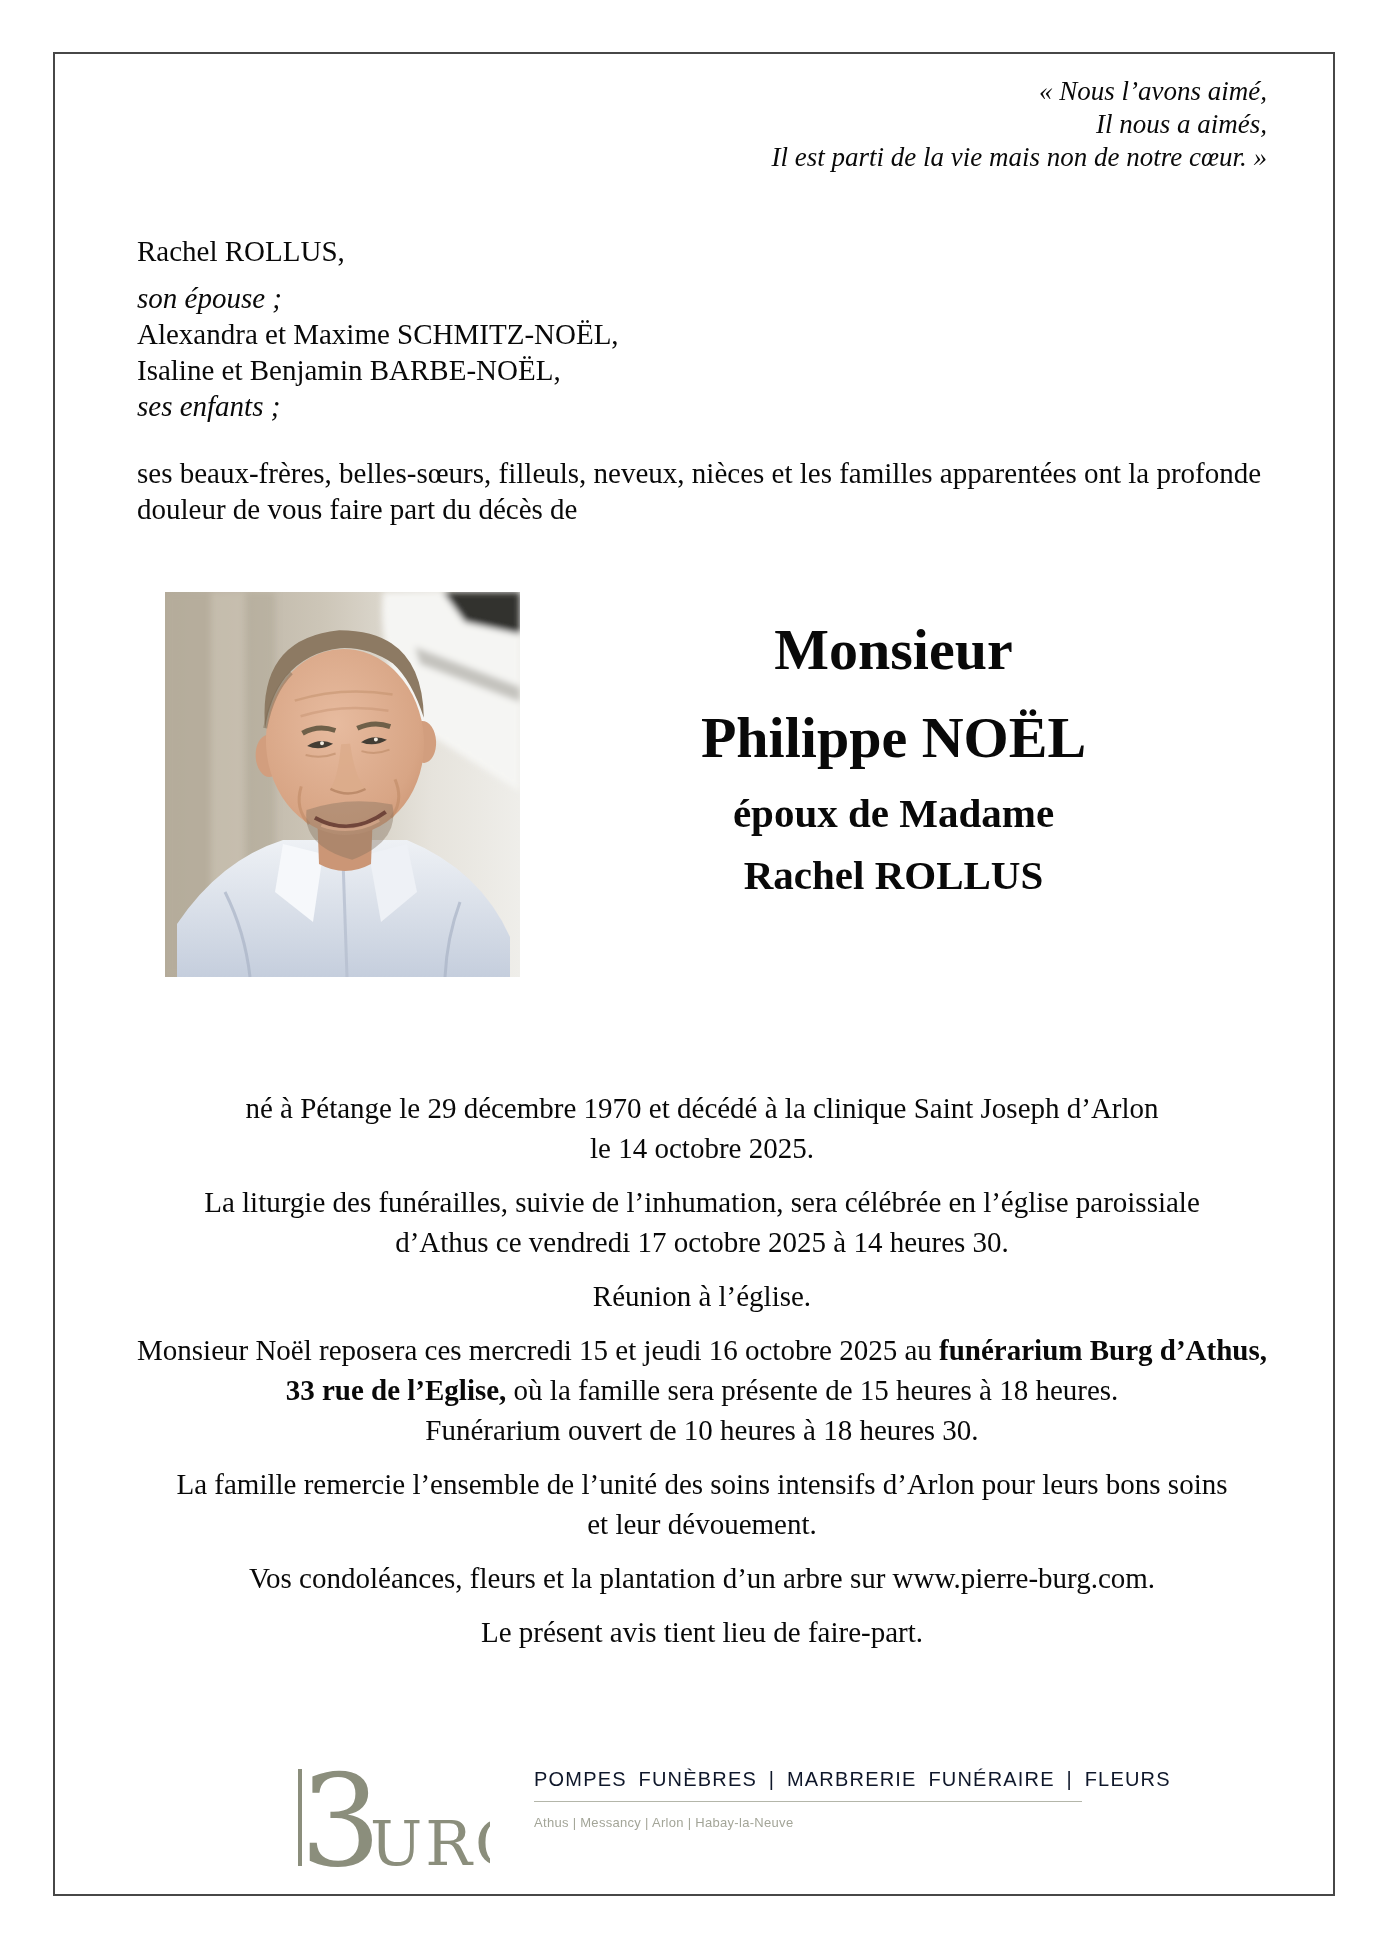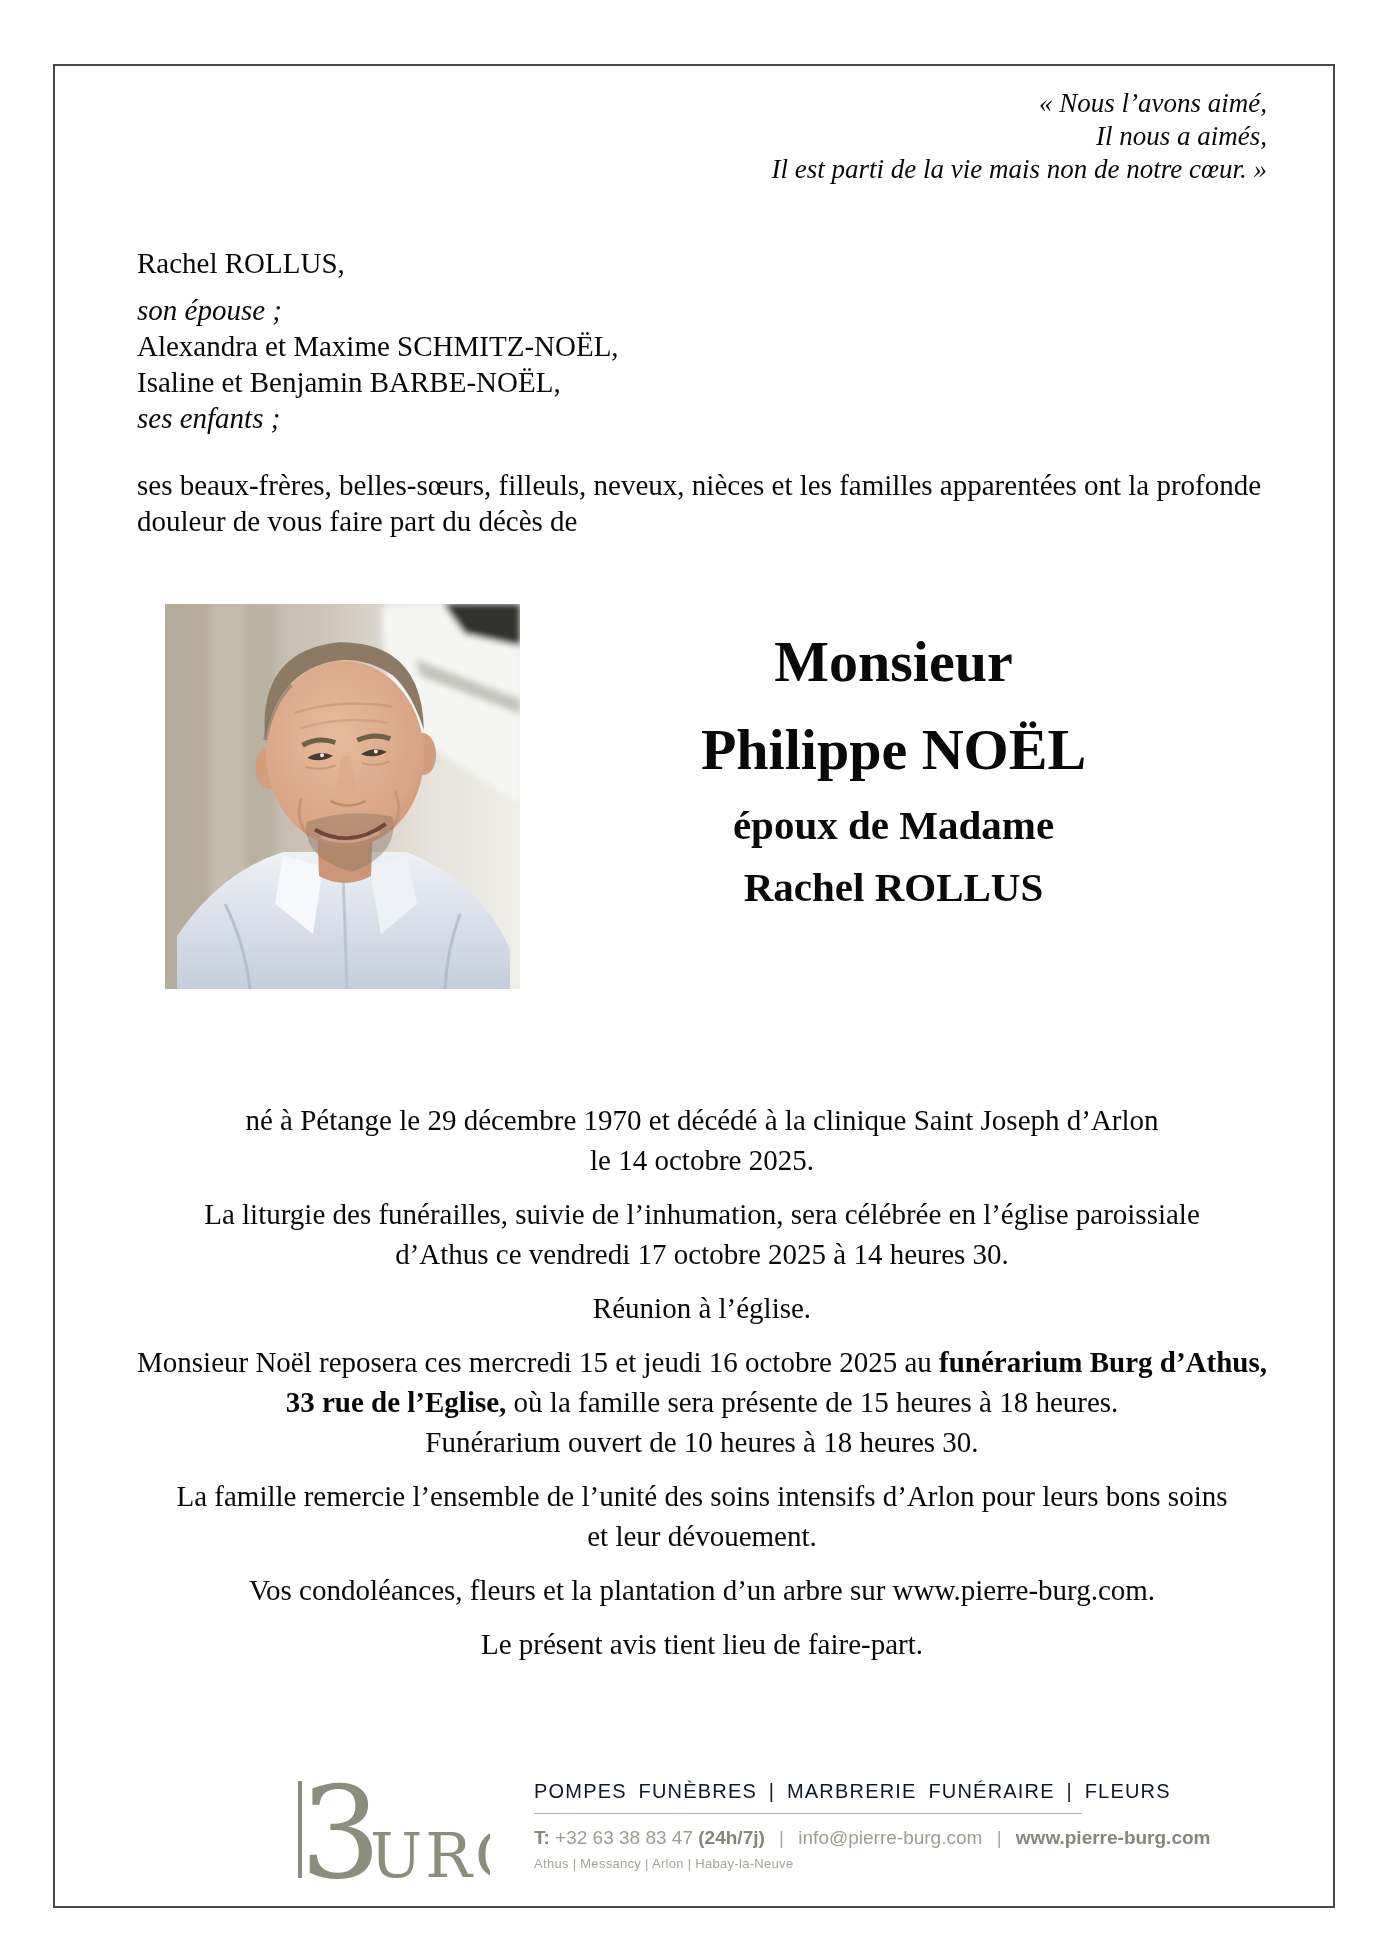--- a/index.html
+++ b/index.html
@@ -1,18 +1,18 @@
 <!DOCTYPE html>
 <html><head>
 <meta charset="utf-8">
 <style>
   * { margin:0; padding:0; box-sizing:border-box; }
   html,body { width:1378px; height:1949px; background:#ffffff; position:relative;
               font-family:"Liberation Serif", serif; color:#090909; }
-  .page { position:absolute; left:53px; top:64px; width:1282px; height:1844px;
+  .page { position:absolute; left:53px; top:52px; width:1282px; height:1844px;
           border:2px solid #474747; padding:0 66px 0 82px; overflow:hidden; }
 
   
   .quote { margin-top:21px; text-align:right; font-style:italic; font-size:27px; line-height:33px; }
 
   
   .spouse-name { margin-top:59px; font-size:29px; line-height:36px; }
   .relation    { font-style:italic; font-size:29px; line-height:36px; text-align:left; }
   .relation.spouse { margin-top:11px; }
   .child-line  { font-size:29px; line-height:36px; }
@@ -173,26 +173,17 @@
     <div class="logo">
       <svg width="192" height="104" viewBox="0 0 192 104">
         <rect x="0" y="3" width="4" height="97" fill="#8b8e7c"></rect>
         <text x="2" y="99" font-family="DejaVu Serif, serif" font-size="128" fill="#8b8e7c">3</text>
         <text x="72" y="99" font-family="DejaVu Serif, serif" font-size="62" letter-spacing="3" fill="#8b8e7c">URG</text>
       </svg>
     </div>
     <div class="footer-col">
       <div class="services">POMPES FUNÈBRES | MARBRERIE FUNÉRAIRE | FLEURS</div>
       <div class="divider"></div>
-      <div class="contact">
-        <span class="strong">T:</span>
-        <span>+32 63 38 83 47</span>
-        <span class="strong">(24h/7j)</span>
-        <span class="sep">|</span>
-        <span>info@pierre-burg.com</span>
-        <span class="sep">|</span>
-        <span class="strong">www.pierre-burg.com</span>
-      </div>
       <div class="cities">Athus | Messancy | Arlon | Habay-la-Neuve</div>
     </div>
   </div>
 
 </div>
 
 </body></html>

